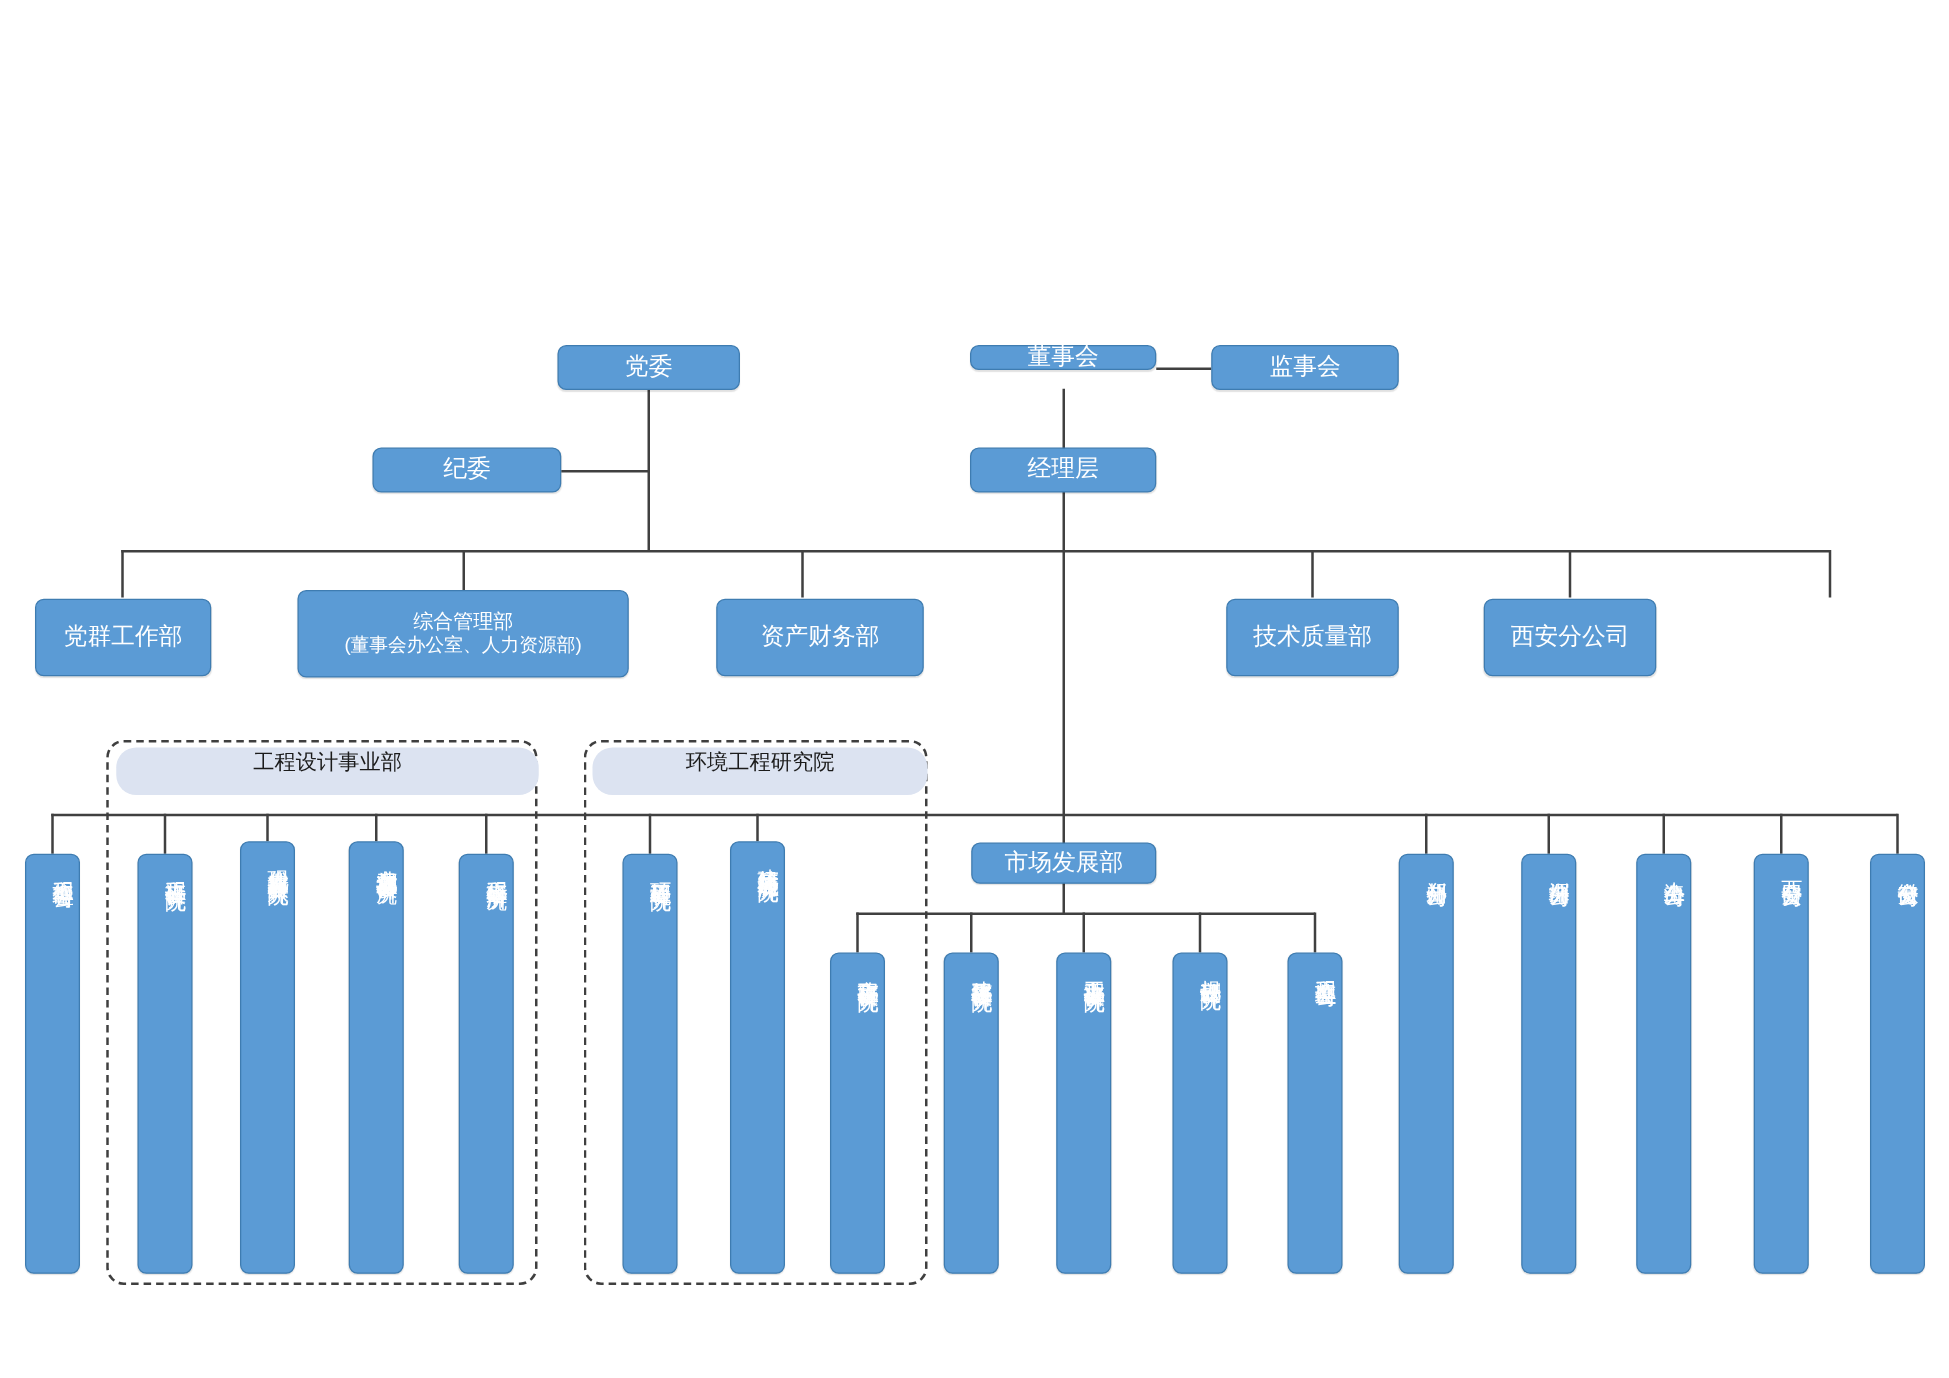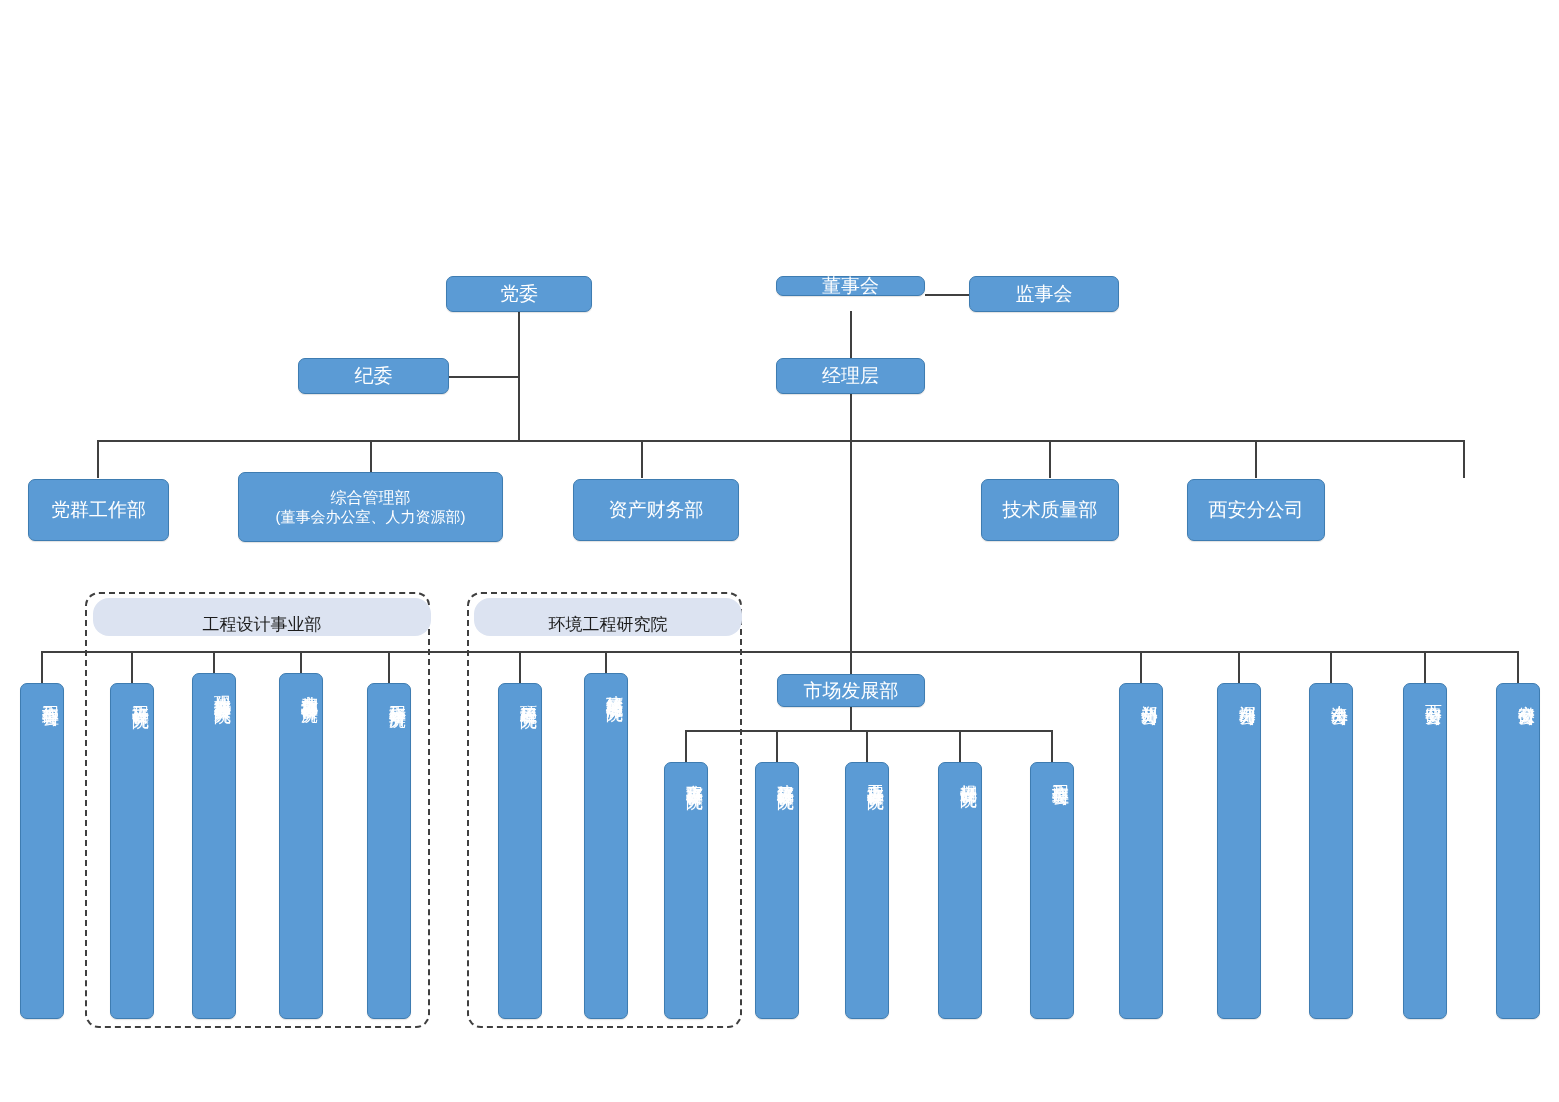--- a/index.html
+++ b/index.html
@@ -62,21 +62,21 @@
     background:transparent;
   }
   .group-header{
     position:absolute;
     box-sizing:border-box;
     background:#DCE3F1;
     border-radius:16px;
     color:#1b1b1b;
     font-size:17px;
     display:flex;
-    align-items:flex-end;
+    align-items:flex-start;
     justify-content:center;
     text-align:center;
   }
 </style>
 </head>
 <body>
 
 <div id="canvas">
 
   <div class="ln v" style="left:518px;top:311px;height:130px;"></div>

